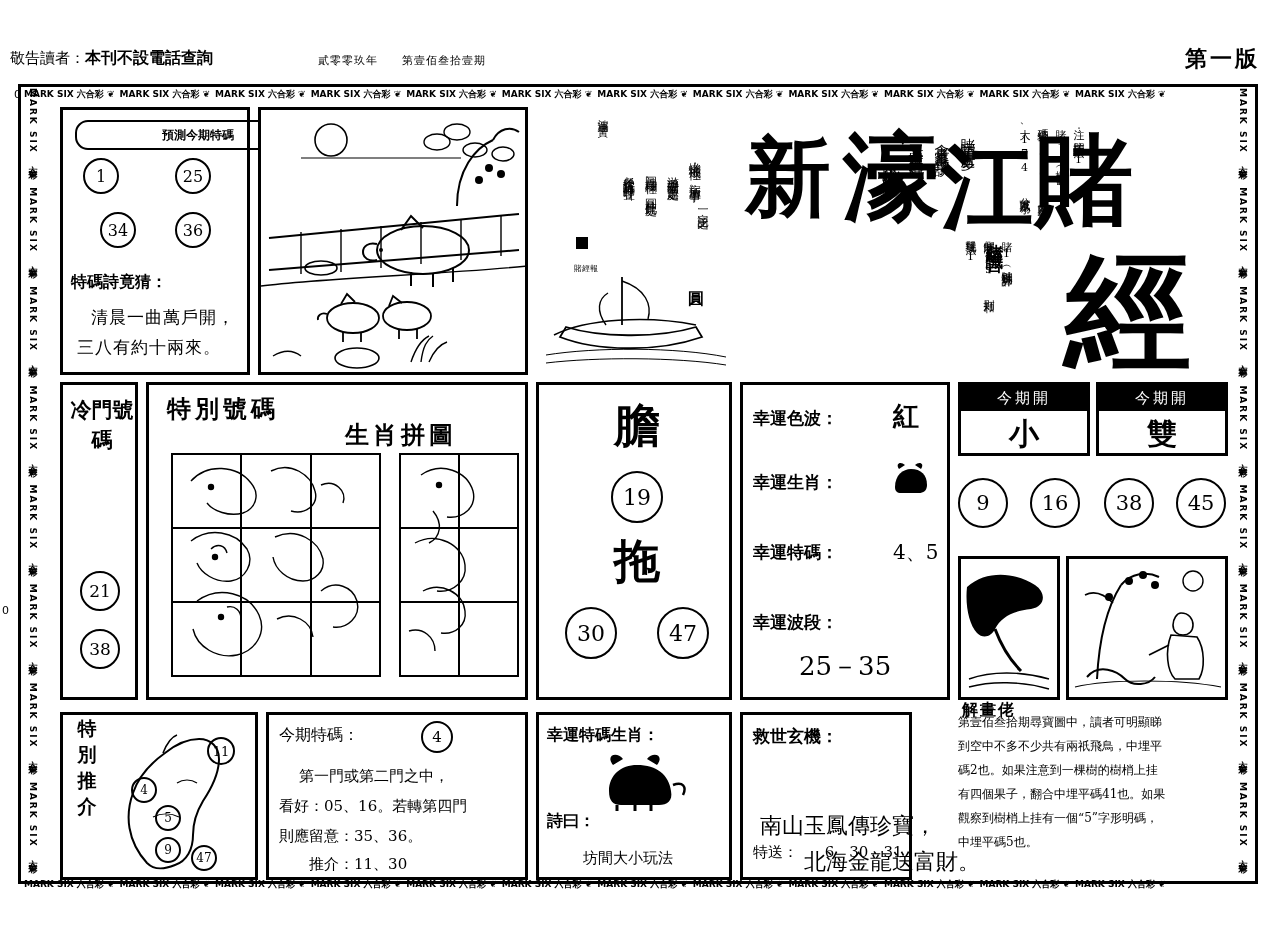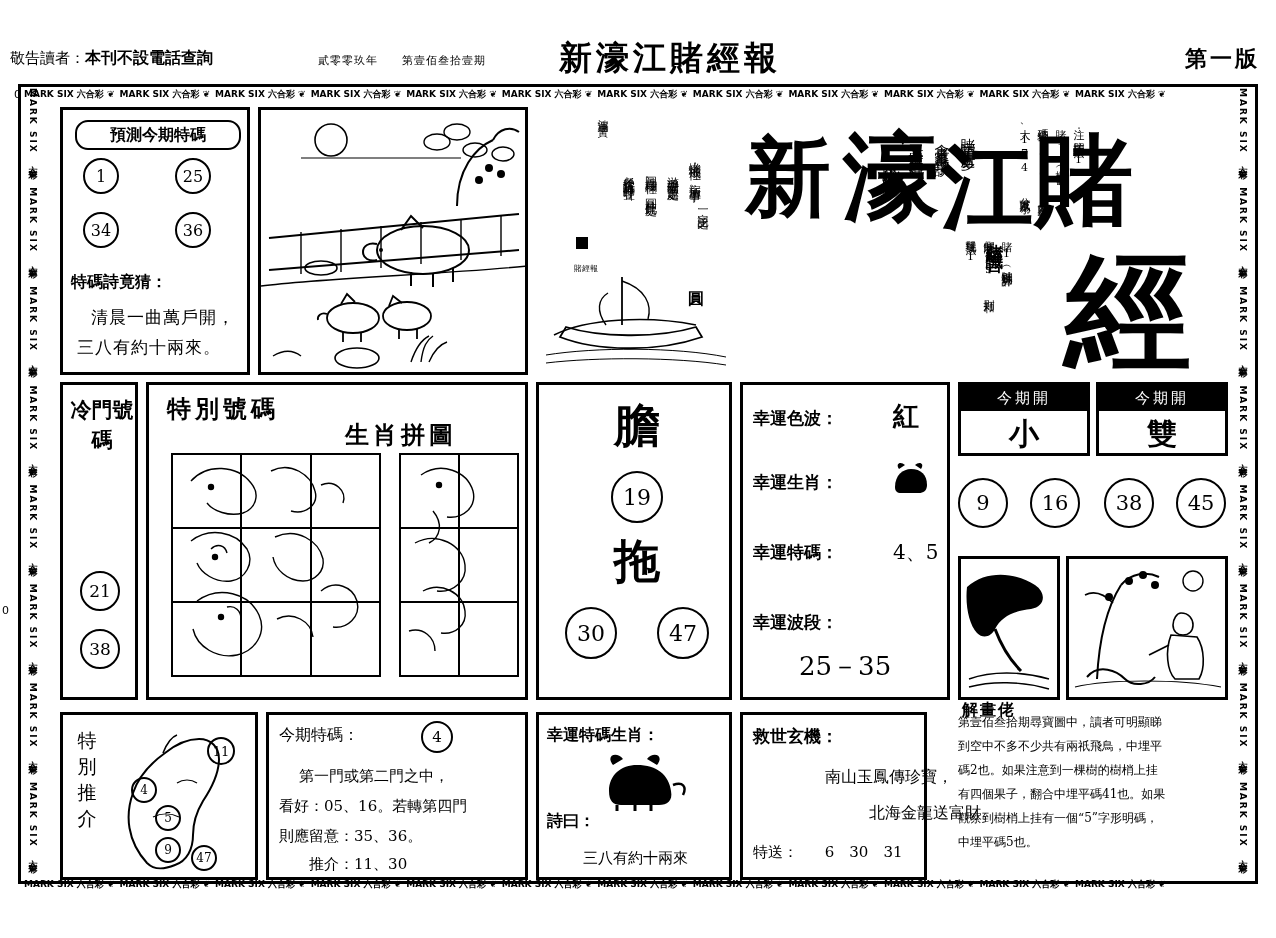--- a/index.html
+++ b/index.html
@@ -32,21 +32,21 @@
   .box{position:absolute;border:2px solid #000;box-sizing:border-box;background:#fff;}
   .box3{border-width:3px;}
 
   .cn{font-family:"DejaVu Serif","Liberation Serif",serif;}
 
   
   .ball{border:2px solid #000;border-radius:50%;display:flex;align-items:center;justify-content:center;font-family:"DejaVu Serif","Liberation Serif",serif;box-sizing:border-box;}
 
   
   #predict{left:60px;top:107px;width:190px;height:268px;}
-  .pred-hdr{position:absolute;left:12px;top:10px;width:162px;height:26px;border:2px solid #000;border-radius:13px;display:flex;align-items:center;justify-content:center;font-size:16px;font-weight:bold;font-family:"DejaVu Serif","Liberation Serif",serif;}
+  .pred-hdr{position:absolute;left:12px;top:10px;width:162px;height:26px;border:2px solid #000;border-radius:13px;display:flex;align-items:center;justify-content:center;font-size:12px;font-weight:bold;font-family:"DejaVu Serif","Liberation Serif",serif;padding-left:40px;}
   .pred-balls{position:absolute;left:14px;top:48px;width:160px;height:106px;}
   .pred-balls .ball{position:absolute;width:36px;height:36px;font-size:16px;}
   .poem-title{position:absolute;left:8px;top:162px;font-size:16px;font-weight:bold;font-family:"DejaVu Serif","Liberation Serif",serif;}
   .poem-l1{position:absolute;left:28px;top:196px;font-size:17px;font-family:"DejaVu Serif","Liberation Serif",serif;letter-spacing:1px;}
   .poem-l2{position:absolute;left:14px;top:226px;font-size:17px;font-family:"DejaVu Serif","Liberation Serif",serif;letter-spacing:1px;}
 
   
   #pigpic{left:258px;top:107px;width:270px;height:268px;overflow:hidden;}
 
   
@@ -94,35 +94,35 @@
   #openballs{left:958px;top:462px;width:270px;height:86px;border:none;}
   #openballs .ball{position:absolute;width:50px;height:50px;font-size:21px;top:16px;}
 
   
   #pic2{left:958px;top:556px;width:102px;height:144px;}
   #pic3{left:1066px;top:556px;width:162px;height:144px;}
   .jie{position:absolute;left:962px;top:700px;font-size:16px;font-weight:bold;font-family:"DejaVu Serif","Liberation Serif",serif;letter-spacing:2px;}
 
   
   #hand{left:60px;top:712px;width:198px;height:168px;}
-  .hand-t{position:absolute;left:8px;top:12px;font-size:19px;line-height:26px;font-family:"DejaVu Serif","Liberation Serif",serif;font-weight:normal;text-align:center;width:32px;}
+  .hand-t{position:absolute;left:8px;top:0;font-size:19px;line-height:26px;font-family:"DejaVu Serif","Liberation Serif",serif;font-weight:bold;text-align:center;width:32px;}
 
   #todaynum{left:266px;top:712px;width:262px;height:168px;}
   .tn-hd{position:absolute;left:10px;top:10px;font-size:16px;font-family:"DejaVu Serif","Liberation Serif",serif;}
   .tn-ball{position:absolute;left:152px;top:6px;width:32px;height:32px;font-size:15px;}
   .tn-l{position:absolute;left:10px;font-size:15px;font-family:"DejaVu Serif","Liberation Serif",serif;}
 
   #luckyzodiac{left:536px;top:712px;width:196px;height:168px;}
   .lz-t{position:absolute;left:8px;top:10px;font-size:16px;font-family:"DejaVu Serif","Liberation Serif",serif;font-weight:bold;}
   .lz-s{position:absolute;left:8px;top:96px;font-size:16px;font-family:"DejaVu Serif","Liberation Serif",serif;font-weight:bold;}
   .lz-p{position:absolute;left:44px;top:134px;font-size:15px;font-family:"DejaVu Serif","Liberation Serif",serif;}
 
-  #save{left:740px;top:712px;width:187px;height:168px;}
+  #save{left:740px;top:712px;width:172px;height:168px;}
   .sv-t{position:absolute;left:10px;top:10px;font-size:17px;font-family:"DejaVu Serif","Liberation Serif",serif;font-weight:bold;}
-  .sv-l{position:absolute;width:210px;text-align:right;font-size:16px;font-family:"DejaVu Serif","Liberation Serif",serif;}
+  .sv-l{position:absolute;width:210px;text-align:center;font-size:22px;font-family:"DejaVu Serif","Liberation Serif",serif;margin-top:44px;}
   .sv-s{position:absolute;left:10px;top:128px;font-size:15px;font-family:"DejaVu Serif","Liberation Serif",serif;}
 
   #explain{left:958px;top:712px;width:270px;height:168px;border:none;}
   .ex-l{position:absolute;left:0;width:270px;font-size:12px;font-family:"DejaVu Serif","Liberation Serif",serif;letter-spacing:0px;}
 
   
   .footer{position:absolute;left:18px;top:896px;width:1240px;text-align:center;font-size:17px;font-weight:bold;font-family:"DejaVu Serif","Liberation Serif",serif;}
 
   svg{display:block;}
 </style>
@@ -131,42 +131,41 @@
 
 <div class="page">
 
   <div class="masthead">
     <div class="zero-l">0</div>
     <div class="mh-left cn">
       <span>敬告讀者：</span><b>本刊不設電話查詢</b>
     </div>
     <div class="mh-date cn">貳零零玖年</div>
     <div class="mh-issue cn">第壹佰叁拾壹期</div>
-    <div class="mh-title">新濠江賭經報</div>
     <div class="mh-edition cn">第一版</div>
   </div>
   <div class="zero-m">0</div>
 
   <div class="frame"></div>
 
   <div class="band band-top" id="bandTop"><span class="band-chip">MARK SIX 六合彩 ❦</span><span class="band-chip">MARK SIX 六合彩 ❦</span><span class="band-chip">MARK SIX 六合彩 ❦</span><span class="band-chip">MARK SIX 六合彩 ❦</span><span class="band-chip">MARK SIX 六合彩 ❦</span><span class="band-chip">MARK SIX 六合彩 ❦</span><span class="band-chip">MARK SIX 六合彩 ❦</span><span class="band-chip">MARK SIX 六合彩 ❦</span><span class="band-chip">MARK SIX 六合彩 ❦</span><span class="band-chip">MARK SIX 六合彩 ❦</span><span class="band-chip">MARK SIX 六合彩 ❦</span><span class="band-chip">MARK SIX 六合彩 ❦</span></div>
   <div class="band band-bottom" id="bandBottom"><span class="band-chip">MARK SIX 六合彩 ❦</span><span class="band-chip">MARK SIX 六合彩 ❦</span><span class="band-chip">MARK SIX 六合彩 ❦</span><span class="band-chip">MARK SIX 六合彩 ❦</span><span class="band-chip">MARK SIX 六合彩 ❦</span><span class="band-chip">MARK SIX 六合彩 ❦</span><span class="band-chip">MARK SIX 六合彩 ❦</span><span class="band-chip">MARK SIX 六合彩 ❦</span><span class="band-chip">MARK SIX 六合彩 ❦</span><span class="band-chip">MARK SIX 六合彩 ❦</span><span class="band-chip">MARK SIX 六合彩 ❦</span><span class="band-chip">MARK SIX 六合彩 ❦</span></div>
   <div class="band band-left" style="left:24px;top:88px;">
     <div class="vert" id="bandLeft">MARK SIX 六合彩 ❦ MARK SIX 六合彩 ❦ MARK SIX 六合彩 ❦ MARK SIX 六合彩 ❦ MARK SIX 六合彩 ❦ MARK SIX 六合彩 ❦ MARK SIX 六合彩 ❦ MARK SIX 六合彩 ❦ </div>
   </div>
   <div class="band band-right" style="left:1234px;top:88px;">
     <div class="vert" id="bandRight">MARK SIX 六合彩 ❦ MARK SIX 六合彩 ❦ MARK SIX 六合彩 ❦ MARK SIX 六合彩 ❦ MARK SIX 六合彩 ❦ MARK SIX 六合彩 ❦ MARK SIX 六合彩 ❦ MARK SIX 六合彩 ❦ </div>
   </div>
 
   <div class="box box3" id="predict">
     <div class="pred-hdr">預測今期特碼</div>
     <div class="pred-balls">
       <div class="ball" style="left:6px;top:0px;">1</div>
       <div class="ball" style="left:98px;top:0px;">25</div>
-      <div class="ball" style="left:6px;top:54px;">34</div>
+      <div class="ball" style="left:23px;top:54px;">34</div>
       <div class="ball" style="left:98px;top:54px;">36</div>
     </div>
     <div class="poem-title">特碼詩竟猜：</div>
     <div class="poem-l1">清晨一曲萬戶開，</div>
     <div class="poem-l2">三八有約十兩來。</div>
   </div>
 
   <div class="box box3" id="pigpic">
     <svg width="266" height="264" viewBox="0 0 266 264">
       <circle cx="70" cy="30" r="16" fill="none" stroke="#000" stroke-width="1.6"></circle>
@@ -404,21 +403,21 @@
 
   <div class="box box3" id="luckyzodiac">
     <div class="lz-t">幸運特碼生肖：</div>
     <svg width="110" height="60" viewBox="0 0 110 60" style="position:absolute;left:52px;top:36px;">
       <path d="M18 40 c0 -16 12 -26 28 -26 c20 0 32 10 34 26 c2 10 -4 14 -12 14 l-38 0 c-8 0 -12 -4 -12 -14 z" fill="#000"></path>
       <path d="M22 14 c-8 -10 4 -14 10 -6 M66 14 c8 -10 -4 -14 -10 -6" fill="#000"></path>
       <path d="M26 54 l0 6 M44 54 l0 6 M60 54 l0 6" stroke="#000" stroke-width="3"></path>
       <path d="M82 34 c10 -4 14 2 10 10" stroke="#000" stroke-width="2.5" fill="none"></path>
     </svg>
     <div class="lz-s">詩曰：</div>
-    <div class="lz-p">三八有約十兩來</div>
+    <div class="lz-p">坊間大小玩法</div>
   </div>
 
   <div class="box box3" id="save">
     <div class="sv-t">救世玄機：</div>
     <div class="sv-l" style="top:52px;">南山玉鳳傳珍寶，</div>
     <div class="sv-l" style="top:88px;padding-left:44px;">北海金龍送富財。</div>
     <div class="sv-s">
       <span>特送：</span>
       <span style="margin-left:22px;">6　30　31</span>
     </div>

